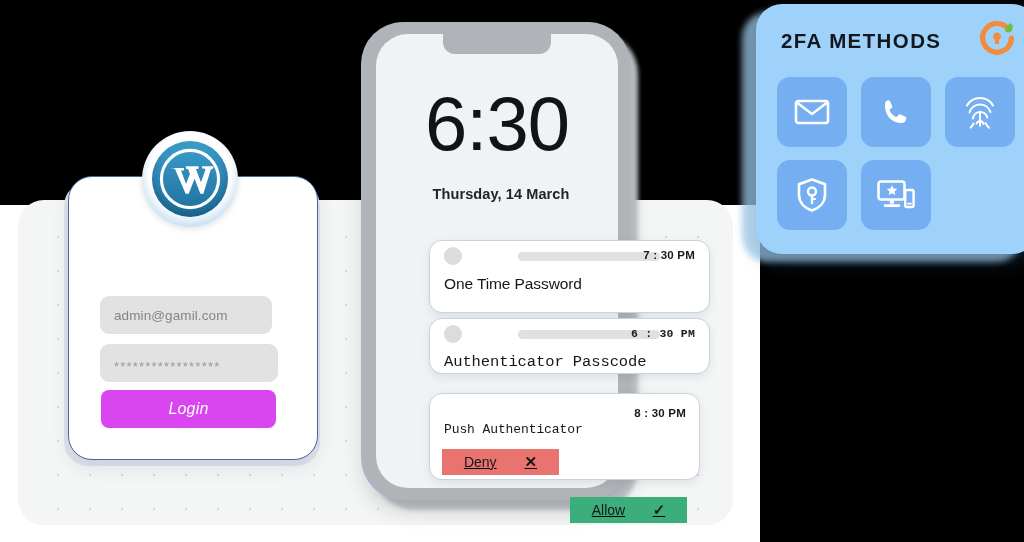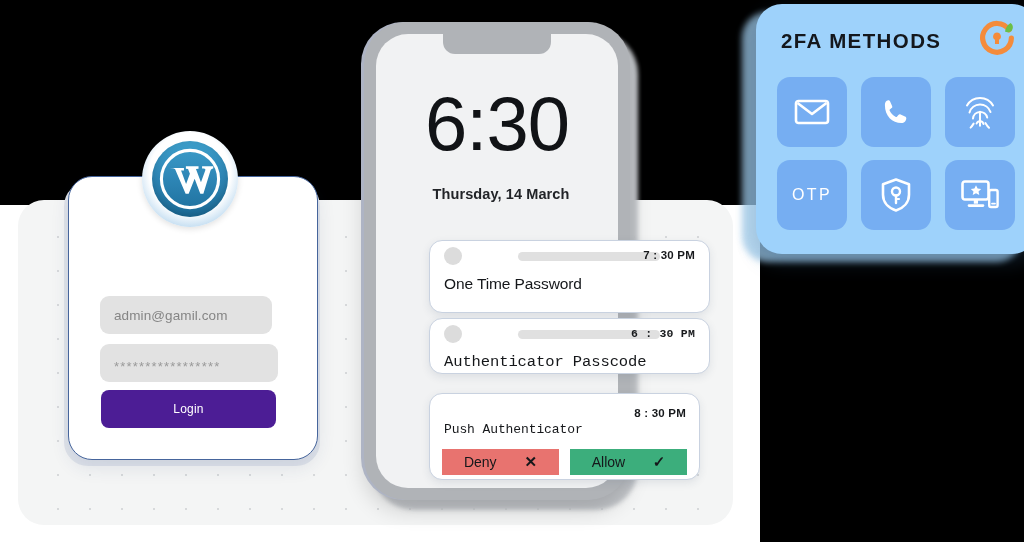--- a/index.html
+++ b/index.html
@@ -86,28 +86,29 @@
   }
   .wp-field.f1 { top: 79px; }
   .wp-field.f2 { top: 127px; width: 178px; }
   .wp-field.f2 .dots-pw {
     font-size: 13px; letter-spacing: 1.2px; color: #9a9a9a;
     position: relative; top: 3px;
   }
   .wp-login-btn {
     position: absolute;
     left: 32px; top: 213px; width: 175px; height: 38px;
-    background: #4c1d95;
+    background: #d946ef;
     border: none;
     border-radius: 8px;
     color: #ffffff;
-    font-size: 12px;
+    font-size: 16px;
     font-family: "Liberation Sans", sans-serif;
     cursor: pointer;
     letter-spacing: .2px;
+    font-style: italic;
   }
 
   
   .phone-shadow {
     position: absolute;
     left: 372px; top: 32px; width: 266px; height: 478px;
     border-radius: 42px;
     background: #c2c5c9;
     filter: blur(2px);
   }
@@ -189,33 +190,33 @@
   .n-title {
     padding: 0 14px; margin-top: 4px;
     font-size: 15.5px; color: #15171a;
     letter-spacing: -.1px;
   }
   .notif-3 .n-title {
     margin-top: 16px; padding-top: 12px; font-size: 13px; font-family: Liberation Mono, monospace;
   }
   .notif-3 .n-time { top: 13px; right: 13px; }
   .notif-actions {
-    display: flex; gap: 11px; padding: 12px 12px 0 12px;
+    display: flex; gap: 11px; padding: 12px 12px 0 12px; text-decoration: underline;
   }
   .act-btn {
     flex: 1; height: 26px;
     display: flex; align-items: center; justify-content: space-around;
     font-size: 14px; color: #15171a;
     border: none;
     font-family: "Liberation Sans", sans-serif;
     cursor: pointer;
     padding: 0 8px;
   }
   .act-deny { background: #e8736f; }
-  .act-allow { background: #3cae7c; }
+  .act-allow { background: #3cae7c; margin-top: 48px; }
   .act-btn .glyph { font-size: 15px; font-weight: bold; }
 
   
   .tfa-shadow {
     position: absolute;
     left: 742px; top: 12px; width: 280px; height: 250px;
     border-radius: 26px;
     background: #9ec9e8;
     filter: blur(3px);
     opacity: .75;
@@ -372,23 +373,20 @@
             <path d="M6.5 19.5A11 11 0 0 1 27.5 19"></path>
             <path d="M10 25.5A7.2 7.2 0 0 1 24.2 24.6"></path>
             <path d="M13.6 30.5a3.6 3.6 0 0 1 6.9.6"></path>
             <path d="M17 18.8v14"></path>
             <path d="M22.4 30c1.2 2 2.2 3.6 3.6 4.8"></path>
             <path d="M10.6 30.6c-1 1.6-1.8 2.8-3 4"></path>
           </svg>
         </span>
       </div>
 
-      <div class="tfa-cell">
-        <span class="otp-text">OTP</span>
-      </div>
 
       <div class="tfa-cell">
         <span>
           <svg width="32" height="36" viewBox="0 0 32 36">
             <path d="M16 2.5 29 7.2v10.5c0 7.4-5.2 13.2-13 15.8C8.2 30.9 3 25.1 3 17.7V7.2z" fill="none" stroke="#ffffff" stroke-width="2.6" stroke-linejoin="round"></path>
             <circle cx="16" cy="14.5" r="4" fill="none" stroke="#ffffff" stroke-width="2.4"></circle>
             <path d="M16 18.5v7.5" stroke="#ffffff" stroke-width="2.4" stroke-linecap="round"></path>
             <path d="M16 22h3" stroke="#ffffff" stroke-width="2.2" stroke-linecap="round"></path>
           </svg>
         </span>

